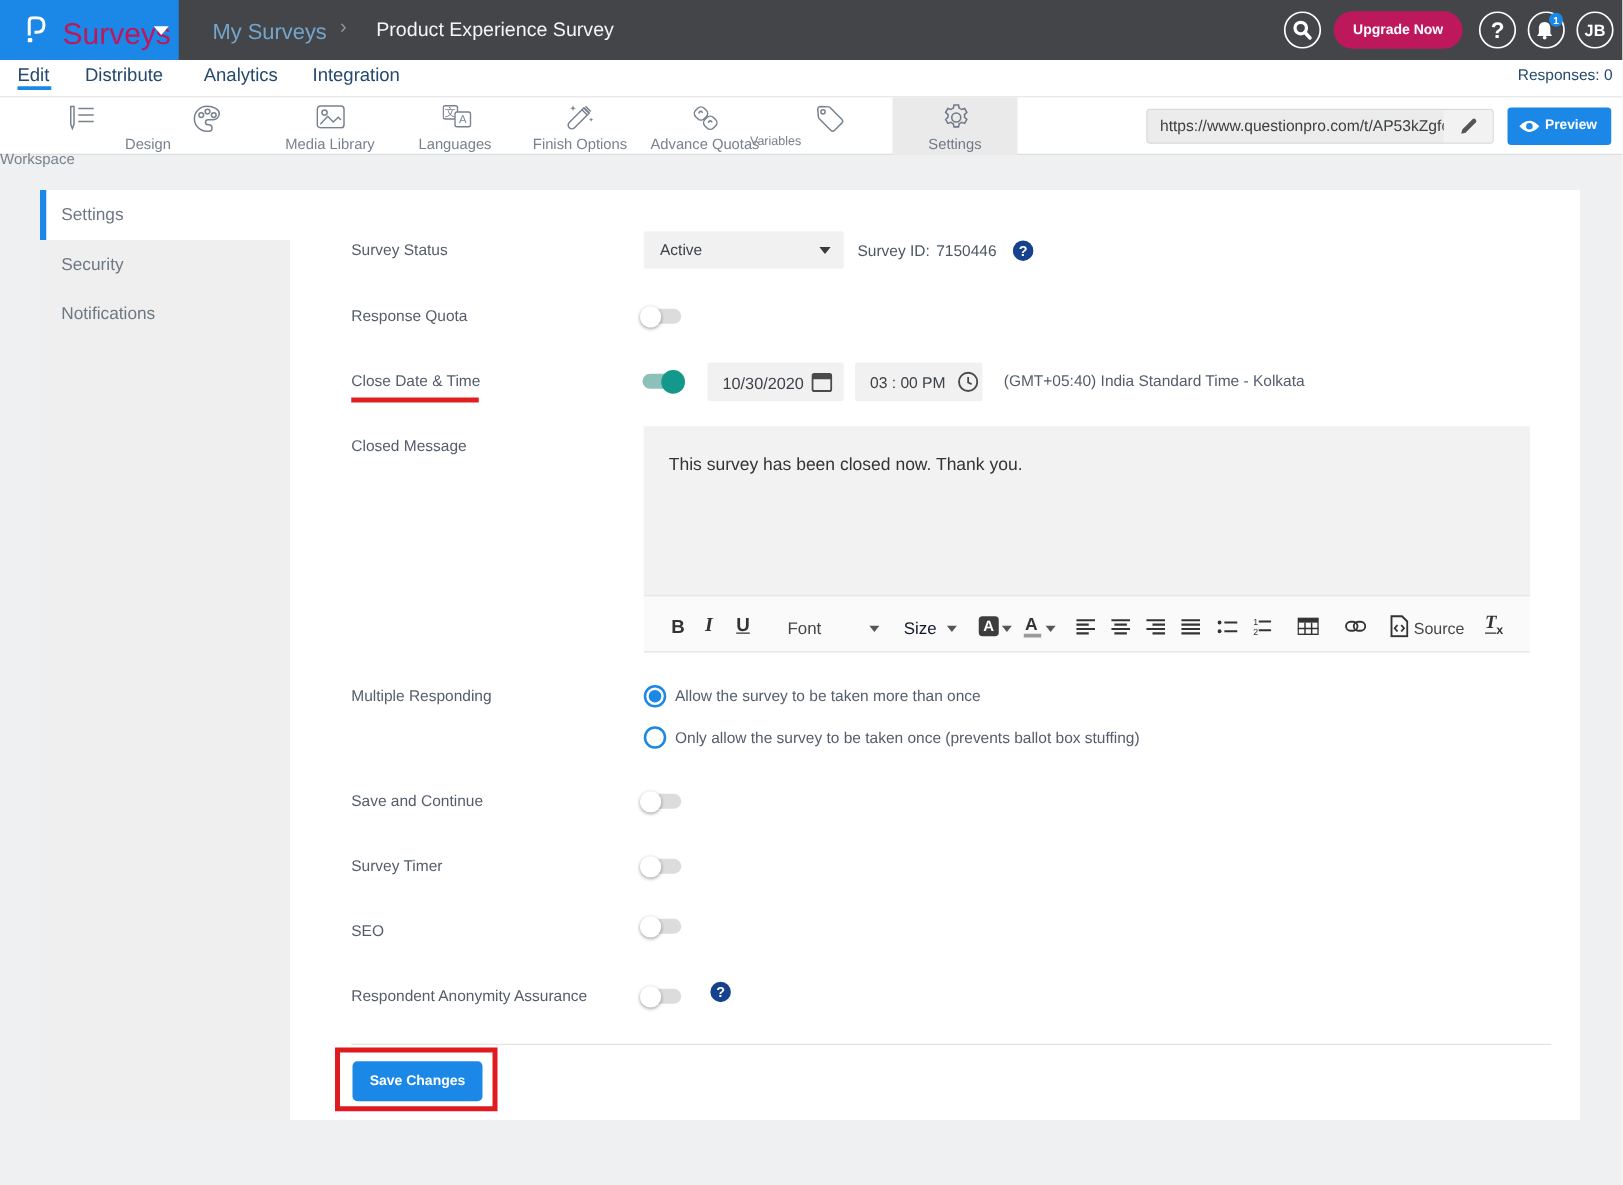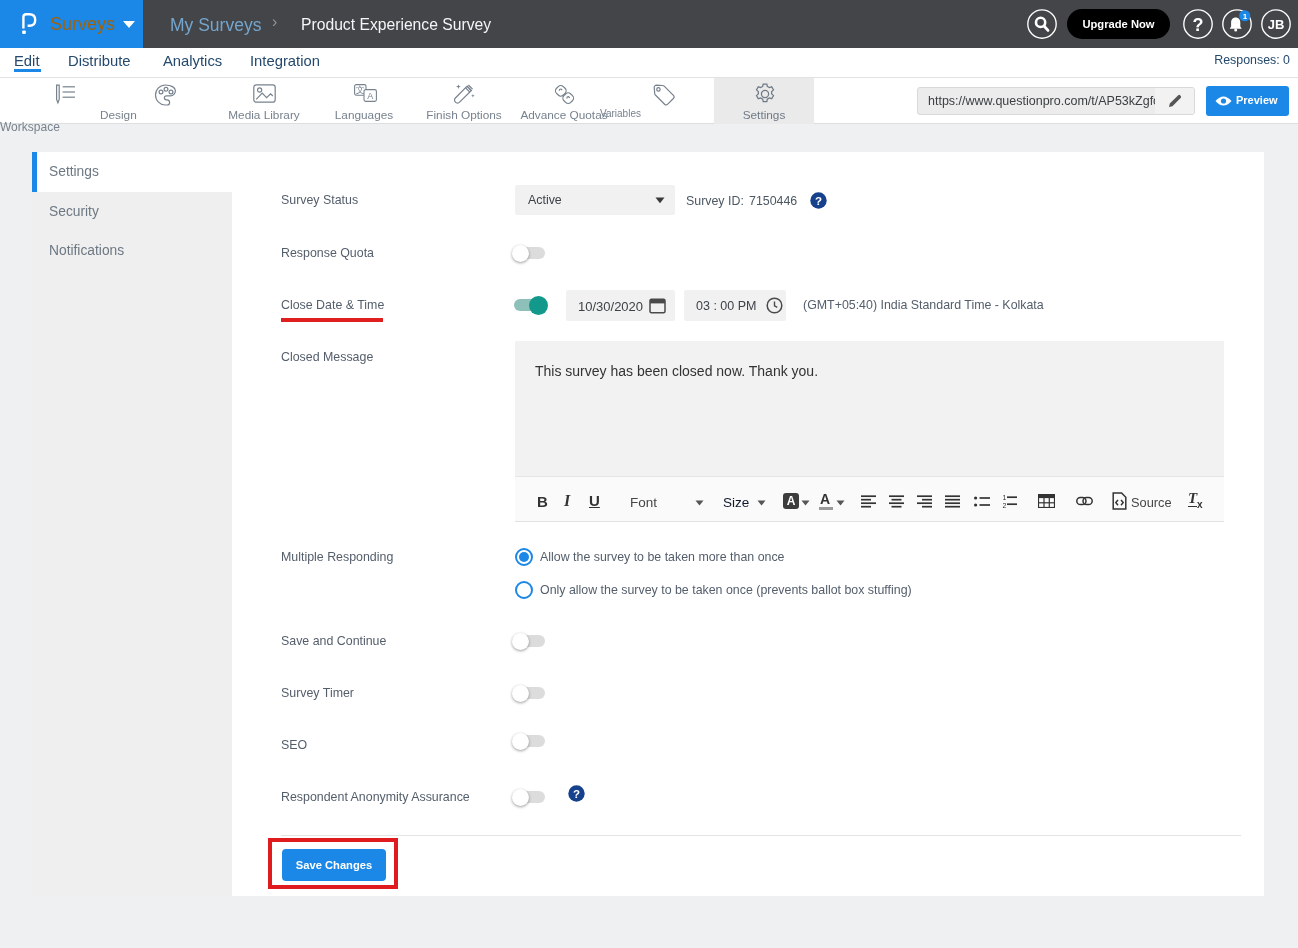--- a/index.html
+++ b/index.html
@@ -14,36 +14,36 @@
 </style>
 </head>
 <body>
 
 <div class="abs" style="left:0;top:0;width:1298px;height:48px;background:#444548"></div>
 <div class="abs" style="left:0;top:0;width:143px;height:48px;background:#1b87e6"></div>
 <svg class="abs" style="left:21px;top:13px" width="16" height="21" viewBox="0 0 16 21">
   <path d="M2.4,15.4 L2.4,4 Q2.4,1.2 5.2,1.2 L8.4,1.2 Q14.2,1.2 14.2,7 Q14.2,12.8 8.4,12.8 L6.6,12.8" stroke="#fff" stroke-width="2.4" fill="none" stroke-linejoin="round"></path>
   <rect x="1.2" y="17.4" width="3.6" height="3.6" rx="0.9" fill="#fff"></rect>
 </svg>
-<div class="abs" style="left:50px;top:14px;font-size:18px;color:#a16207;letter-spacing:0px">Surveys</div>
+<div class="abs" style="left:50px;top:14px;font-size:24px;color:#be185d;letter-spacing:0px">Surveys</div>
 <svg class="abs" style="left:122px;top:20px" width="14" height="9">
     <polygon points="1,1 13,1 7,8" fill="#fff"></polygon>
   </svg>
 
 <div class="abs" style="left:170px;top:15px;font-size:17.5px;color:#74a5cd;letter-spacing:0px">My Surveys</div>
 <div class="abs" style="left:272px;top:13px;font-size:16px;color:#90959a">›</div>
 <div class="abs" style="left:301px;top:16px;font-size:15.7px;color:#f4f5f6;letter-spacing:0px">Product Experience Survey</div>
 
 <svg class="abs" style="left:1026px;top:8px" width="32" height="32" viewBox="0 0 32 32">
   <circle cx="16" cy="16" r="14.2" fill="none" stroke="#fff" stroke-width="1.35"></circle>
   <circle cx="14.6" cy="14.4" r="4.6" fill="none" stroke="#fff" stroke-width="2.6"></circle>
   <line x1="18" y1="18" x2="22" y2="22.4" stroke="#fff" stroke-width="2.8" stroke-linecap="round"></line>
 </svg>
 
-<div class="abs" style="left:1067px;top:9px;width:103px;height:30px;border-radius:15px;background:#000000;color:#fff;font-weight:bold;font-size:11.2px;text-align:center;line-height:30px;letter-spacing:0px">Upgrade Now</div>
+<div class="abs" style="left:1067px;top:9px;width:103px;height:30px;border-radius:15px;background:#be185d;color:#fff;font-weight:bold;font-size:11.2px;text-align:center;line-height:30px;letter-spacing:0px">Upgrade Now</div>
 
 <svg class="abs" style="left:1182px;top:8px" width="32" height="32" viewBox="0 0 32 32">
   <circle cx="16" cy="16" r="14.2" fill="none" stroke="#fff" stroke-width="1.35"></circle>
   <text x="16" y="22.5" font-size="18" font-weight="bold" fill="#fff" text-anchor="middle" font-family="Liberation Sans">?</text>
 </svg>
 
 <svg class="abs" style="left:1221px;top:8px" width="34" height="34" viewBox="0 0 34 34">
   <circle cx="16" cy="16" r="14.2" fill="none" stroke="#fff" stroke-width="1.35"></circle>
   <path d="M14.7,9.6 c-3,0 -4.6,2.3 -4.6,5 l0,3.9 l-1.4,2.3 l12,0 l-1.4,-2.3 l0,-3.9 c0,-2.7 -1.6,-5 -4.6,-5 z" fill="#fff"></path>
   <circle cx="14.7" cy="22" r="1.5" fill="#fff"></circle>

